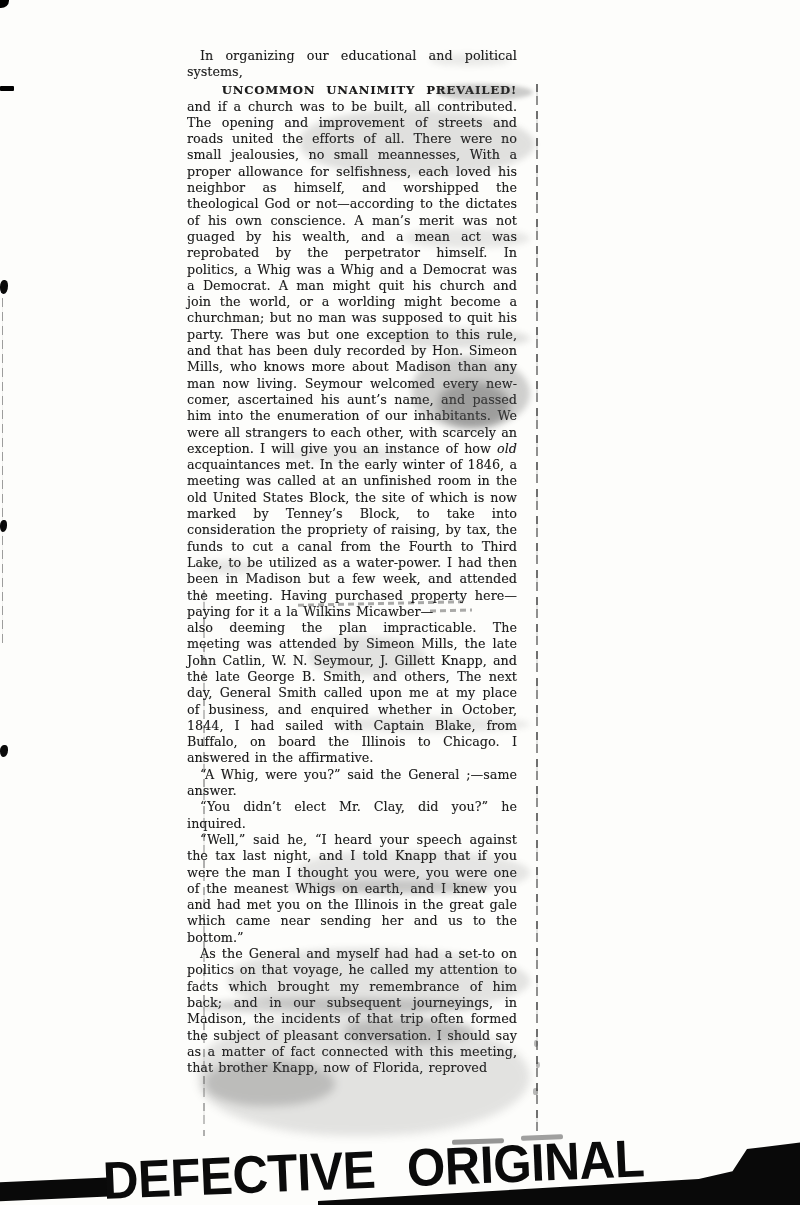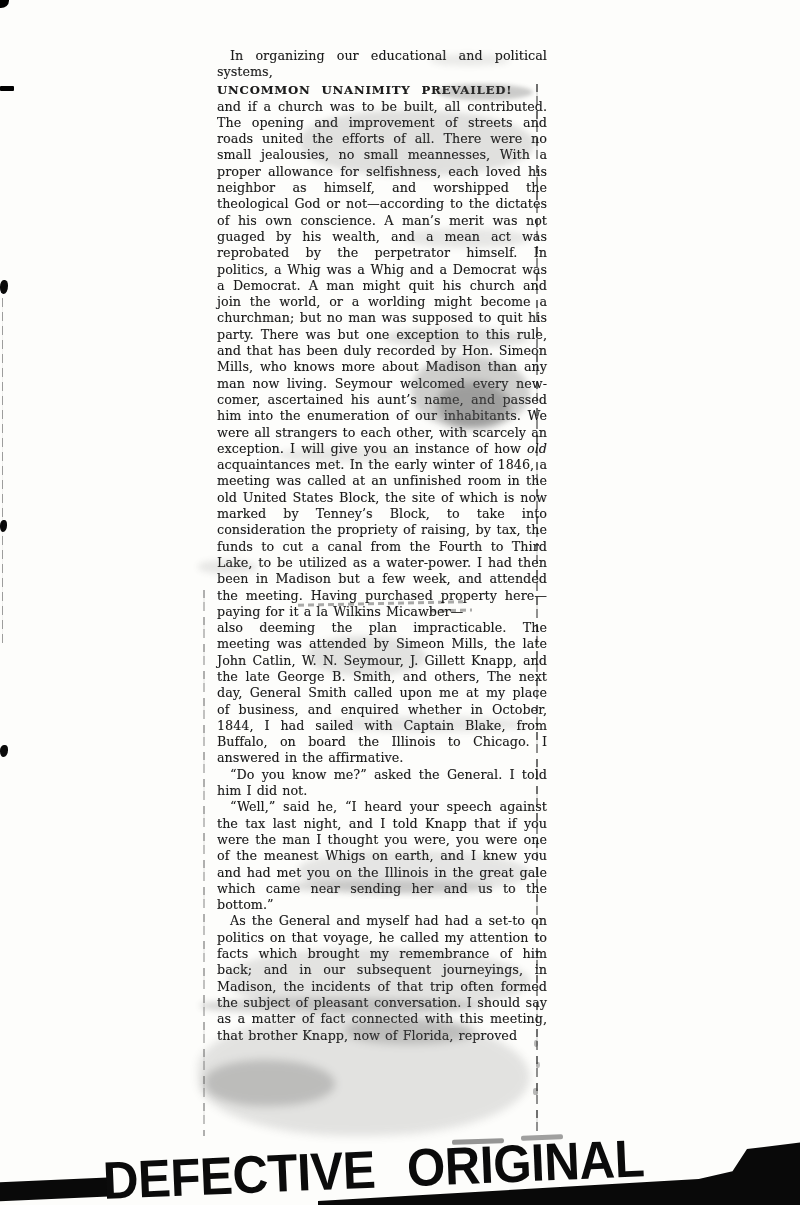--- a/index.html
+++ b/index.html
@@ -1,29 +1,29 @@
 <!DOCTYPE html>
 <html><head>
 <meta charset="utf-8">
 <style>
   html,body{margin:0;padding:0;background:#e9e9e9;}
   .scan{
     position:relative;width:800px;height:1205px;margin:0 auto;
     background:#fdfdfb;overflow:hidden;
     font-family:"DejaVu Serif", serif;color:#1b1b1b;
   }
-  .column{position:absolute;left:217px;top:48px;width:330px;}
+  .column{position:absolute;left:187px;top:48px;width:330px;}
   .para{
     margin:0;font-size:12.6px;line-height:16.3px;text-align:justify;
     letter-spacing:0.1px;word-spacing:1px;
     text-shadow:0.35px 0.35px 0 rgba(0,0,0,0.32);
   }
   .para.indent{text-indent:13px;}
   .heading{
-    margin:2px 0 2px 0;font-size:11.6px;font-weight:bold;text-align:left;
+    margin:2px 0 2px 0;font-size:11.6px;font-weight:bold;text-align:right;
     letter-spacing:0.9px;word-spacing:6px;
     text-shadow:0.35px 0.35px 0 rgba(0,0,0,0.35);
   }
   em{}
   
   .rule{
     position:absolute;width:1.6px;
     background:repeating-linear-gradient(to bottom,
       rgba(25,25,25,.62) 0 8px, rgba(25,25,25,.10) 8px 12px,
       rgba(25,25,25,.48) 12px 21px, rgba(25,25,25,0) 21px 27px);
@@ -66,21 +66,22 @@
 </head>
 <body>
 
 <div class="scan">
 
   <div class="column">
     <p class="para indent">In organizing our educational and political systems,</p>
     <h4 class="heading">UNCOMMON UNANIMITY PREVAILED!</h4>
     <p class="para"><span>and if a church was to be built, all contributed. The opening and improvement of streets and roads united the efforts of all. There were no small jealousies, no small meannesses, With a proper allowance for selfishness, each loved his neighbor as himself, and worshipped the theological God or not—according to the dictates of his own conscience. A man’s merit was not guaged by his wealth, and a mean act was reprobated by the perpetrator himself. In politics, a Whig was a Whig and a Democrat was a Democrat. A man might quit his church and join the world, or a worlding might become a churchman; but no man was supposed to quit his party. There was but one exception to this rule, and that has been duly recorded by Hon. Simeon Mills, who knows more about Madison than any man now living. Seymour welcomed every new-comer, ascertained his aunt’s name, and passed him into the enumeration of our inhabitants. We were all strangers to each other, with scarcely an exception. I will give you an instance of how </span><em>old</em><span> acquaintances met. In the early winter of 1846, a meeting was called at an unfinished room in the old United States Block, the site of which is now marked by Tenney’s Block, to take into consideration the propriety of raising, by tax, the funds to cut a canal from the Fourth to Third Lake, to be utilized as a water-power. I had then been in Madison but a few week, and attended the meeting. Having purchased property here—paying for it a la Wilkins Micawber—</span></p>
     <p class="para">also deeming the plan impracticable. The meeting was attended by Simeon Mills, the late John Catlin, W. N. Seymour, J. Gillett Knapp, and the late George B. Smith, and others, The next day, General Smith called upon me at my place of business, and enquired whether in October, 1844, I had sailed with Captain Blake, from Buffalo, on board the Illinois to Chicago. I answered in the affirmative.</p>
-    <p class="para indent">“Do you know me?” asked the General. I told him I did not.</p>
+    <p class="para indent">“A Whig, were you?” said the General ;—same answer.</p>
+    <p class="para indent">“You didn’t elect Mr. Clay, did you?” he inquired.</p>
     <p class="para indent">“Well,” said he, “I heard your speech against the tax last night, and I told Knapp that if you were the man I thought you were, you were one of the meanest Whigs on earth, and I knew you and had met you on the Illinois in the great gale which came near sending her and us to the bottom.”</p>
     <p class="para indent">As the General and myself had had a set-to on politics on that voyage, he called my attention to facts which brought my remembrance of him back; and in our subsequent journeyings, in Madison, the incidents of that trip often formed the subject of pleasant conversation. I should say as a matter of fact connected with this meeting, that brother Knapp, now of Florida, reproved</p>
   </div>
 
   <div class="rule" style="left:536px;top:84px;height:1052px;"></div>
   <div class="rule faint" style="left:203px;top:590px;height:546px;"></div>
 
   <div class="stain" style="left:430px;top:54px;width:80px;height:12px;opacity:.10"></div>
   <div class="stain" style="left:437px;top:84px;width:96px;height:16px;opacity:.28;filter:blur(2px)"></div>
   <div class="stain" style="left:300px;top:110px;width:235px;height:66px;opacity:.16"></div>

